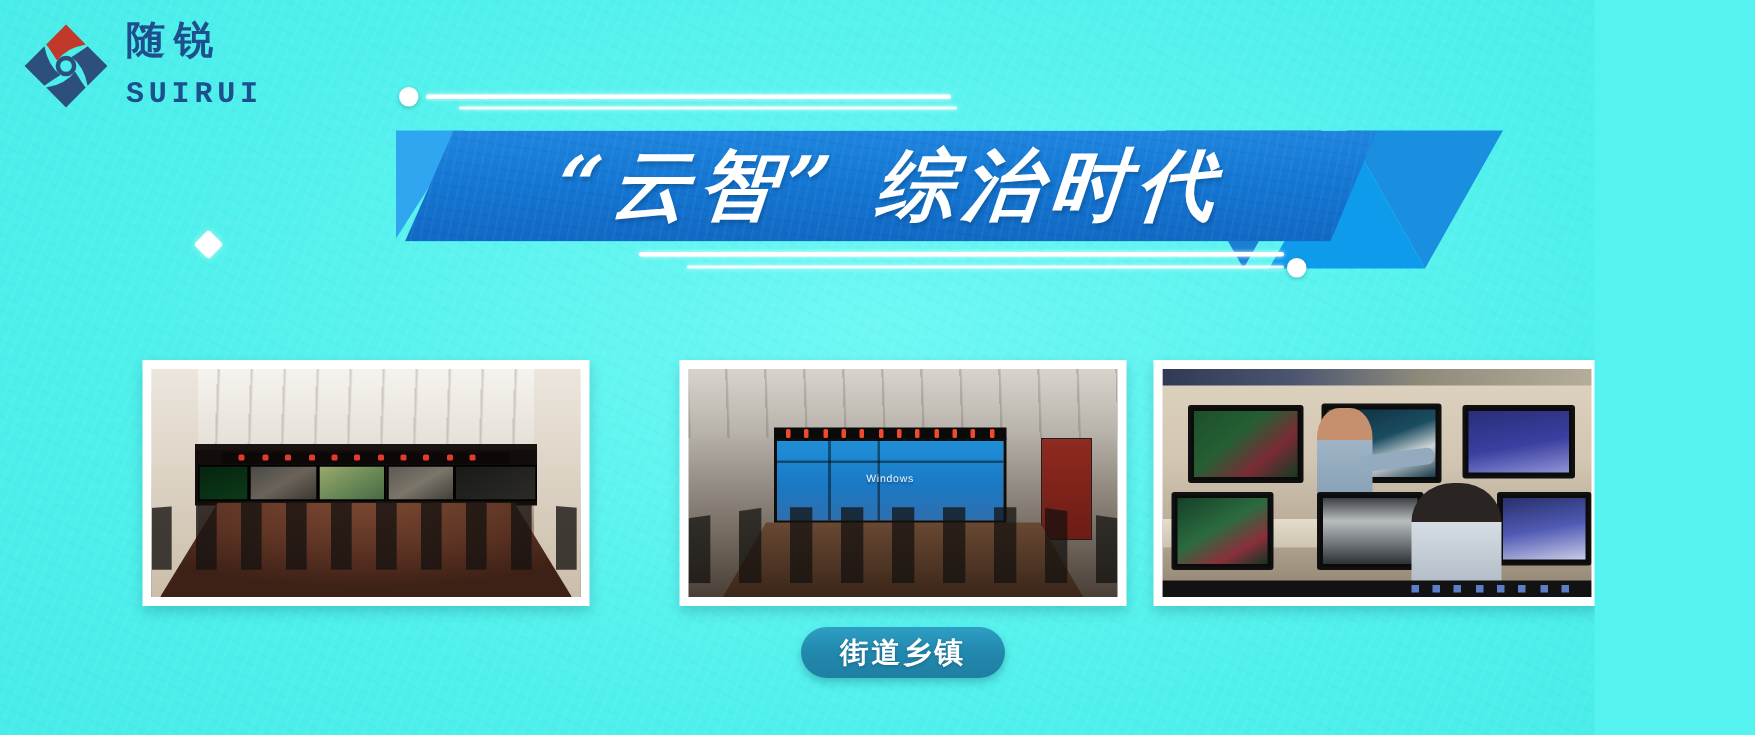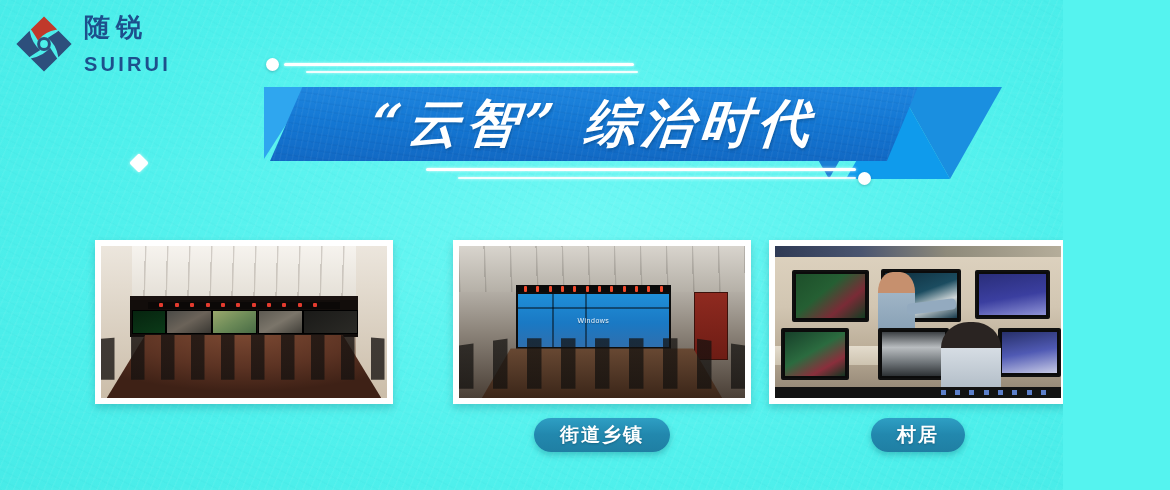--- a/index.html
+++ b/index.html
@@ -65,21 +65,21 @@
     color: #1d4f8c;
     letter-spacing: 6px;
     font-family: "DejaVu Sans", "Liberation Sans", sans-serif;
   }
   .logo-en {
     margin-top: 14px;
     font-size: 20px;
     font-weight: 700;
     color: #1d4f8c;
     letter-spacing: 3.2px;
-    font-family: Liberation Sans, sans-serif;
+    font-family: Liberation Mono, monospace;
   }
 
   
   .title-band {
     position: absolute;
     left: 258px;
     top: 58px;
     width: 700px;
     height: 132px;
   }
@@ -546,19 +546,16 @@
               <i style="left:63%"></i>
               <i style="left:68%"></i>
               <i style="left:73%"></i>
             <i style="left:78%"></i>
               <i style="left:83%"></i>
               <i style="left:88%"></i>
               <i style="left:93%"></i>
           </div>
         </div>
       </div>
-      <div class="pill">
-        <span>村居</span>
-      </div>
     </div>
 
   </div>
 </div>
 
 </body></html>

